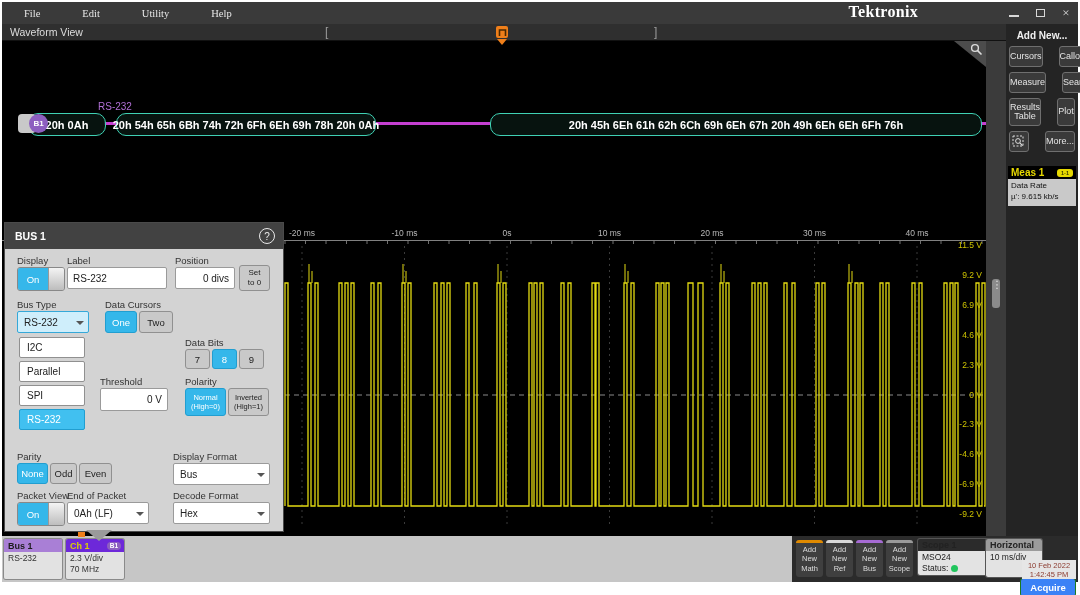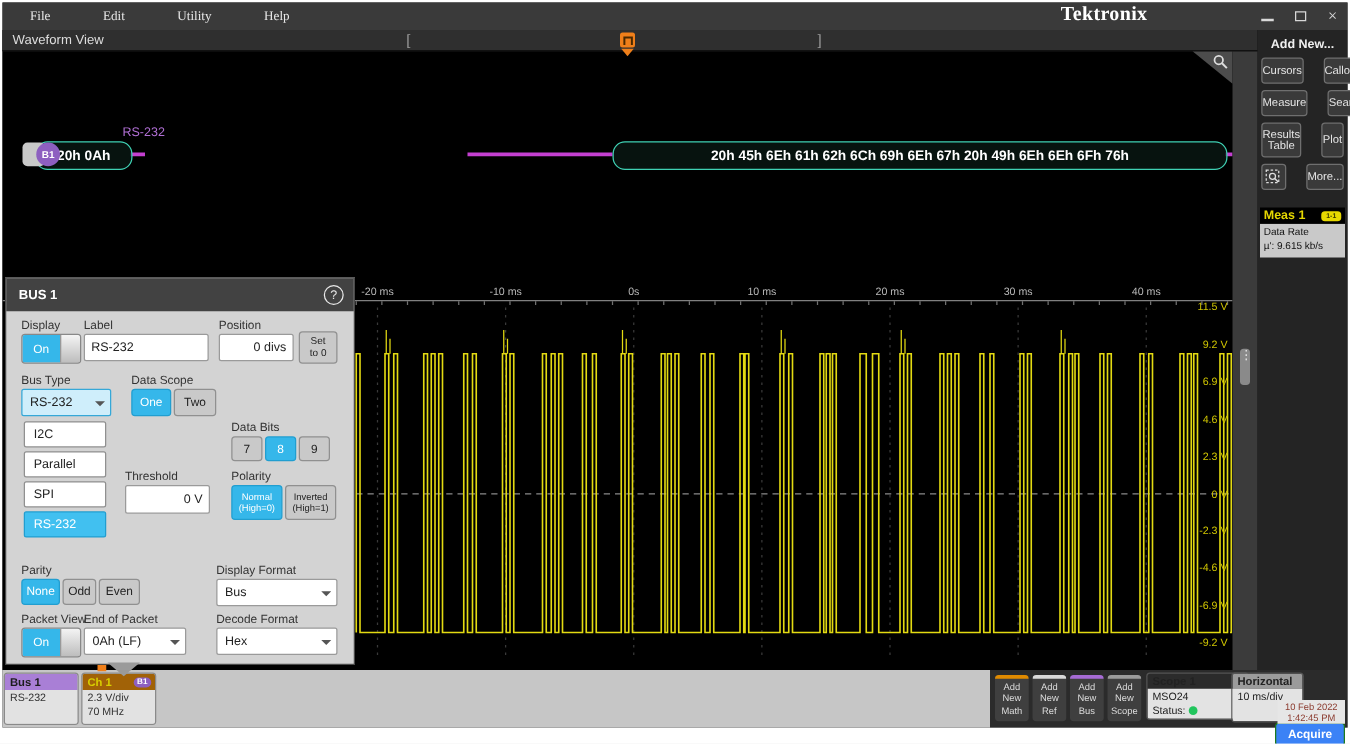--- a/index.html
+++ b/index.html
@@ -90,21 +90,21 @@
           font-size:5.5px;font-weight:bold;display:flex;align-items:center;justify-content:center;}
   #meas-body{background:#c9c9c9;color:#111;font-size:8px;padding:2px 3px 3px;line-height:1.35;}
 
   
   #bottom{position:absolute;left:0;right:0;bottom:0;height:46px;background:#c6c6c6;}
   #bottom-dark{position:absolute;left:790px;right:0;top:0;bottom:0;background:#2b2b2b;}
   .badge{position:absolute;top:3px;width:58px;height:40px;border-radius:2px;overflow:hidden;box-shadow:0 0 0 1px #8a8a8a;}
   .badge .hdr{height:13px;font-size:9px;font-weight:bold;display:flex;align-items:center;padding:0 4px;position:relative;}
   .badge .bdy{height:27px;background:#e2e2e2;color:#333;font-size:8.5px;padding:1px 4px;line-height:1.3;}
   #bus-badge .hdr{background:#a97fd6;color:#1c1c1c;}
-  #ch-badge .hdr{background:#a16207;color:#d8cf00;text-align:right;}
+  #ch-badge .hdr{background:#6d28d9;color:#d8cf00;text-align:right;}
   #ch-pill{position:absolute;right:3px;top:3px;background:#8d5fc0;color:#fff;font-size:6.5px;font-weight:bold;border-radius:4px;padding:0 3px;line-height:8px;}
   #add-btns{position:absolute;left:794px;top:4px;display:flex;gap:3px;}
   .add-btn{width:27px;height:37px;background:#3f3f3f;border-radius:3px;overflow:hidden;color:#ddd;font-size:7.5px;line-height:1.25;
           display:flex;flex-direction:column;align-items:center;}
   .add-strip{width:100%;height:3px;margin-bottom:2px;}
   .panel{position:absolute;top:3px;border-radius:2px;overflow:hidden;box-shadow:0 0 0 1px #555;}
   .panel .hdr{height:12px;font-size:9px;font-weight:bold;color:#222;display:flex;align-items:center;padding:0 4px;}
   .panel .bdy{background:#e3e3e3;color:#222;font-size:8.5px;padding:1px 4px;line-height:1.3;}
   #horiz-panel .hdr{background:#9b9b9b;}
   #status-dot{display:inline-block;width:7px;height:7px;border-radius:50%;background:#21c55d;vertical-align:-1px;margin-left:3px;}
@@ -203,20 +203,21 @@
             <div class="vlabel" style="top: 366px;">0 V</div>
             <div class="vlabel" style="top: 395px;">-2.3 V</div>
             <div class="vlabel" style="top: 425px;">-4.6 V</div>
             <div class="vlabel" style="top: 455px;">-6.9 V</div>
             <div class="vlabel" style="top: 485px;">-9.2 V</div>
             <div class="busline" style="left: 18px; width: 8px;"></div>
             <div class="busline" style="left: 102px; width: 12px;"></div>
             <div class="busline" style="left: 372px; width: 116px;"></div>
             <div class="busline" style="left: 978px; width: 6px;"></div>
             <div class="packet" style="left: 26px; width: 76px; text-align: center;">20h 0Ah</div>
+            <div class="packet" style="left: 114px; width: 258px;">20h 54h 65h 6Bh 74h 72h 6Fh 6Eh 69h 78h 20h 0Ah</div>
             <div class="packet" style="left: 488px; width: 490px;">20h 45h 6Eh 61h 62h 6Ch 69h 6Eh 67h 20h 49h 6Eh 6Eh 6Fh 76h</div>
           </div>
 
       <div id="tabbar">
         <span id="tab-label">Waveform View</span>
         <span class="bracket" style="left:323px">[</span>
         <span class="bracket" style="left:652px">]</span>
       </div>
       <div id="trig-marker">
         <svg width="9" height="9">
@@ -261,21 +262,21 @@
           <span>Set</span>
           <span>to 0</span>
         </div>
 
         <div class="dlg-label" style="left:12px;top:76px">Bus Type</div>
         <div class="dropdown open-sel" style="left:12px;top:88px;width:72px">
           <span>RS-232</span>
               <span class="caret"></span>
         </div>
 
-        <div class="dlg-label" style="left:100px;top:76px">Data Scope</div>
+        <div class="dlg-label" style="left:100px;top:76px">Data Cursors</div>
         <div class="seg" style="left:100px;top:88px">
           <div class="seg-btn sel" style="width:32px;height:22px">One</div>
           <div class="seg-btn" style="width:34px;height:22px">Two</div>
         </div>
 
         <div class="list">
           <div class="list-item">I2C</div>
           <div class="list-item">Parallel</div>
           <div class="list-item">SPI</div>
           <div class="list-item sel">RS-232</div>

